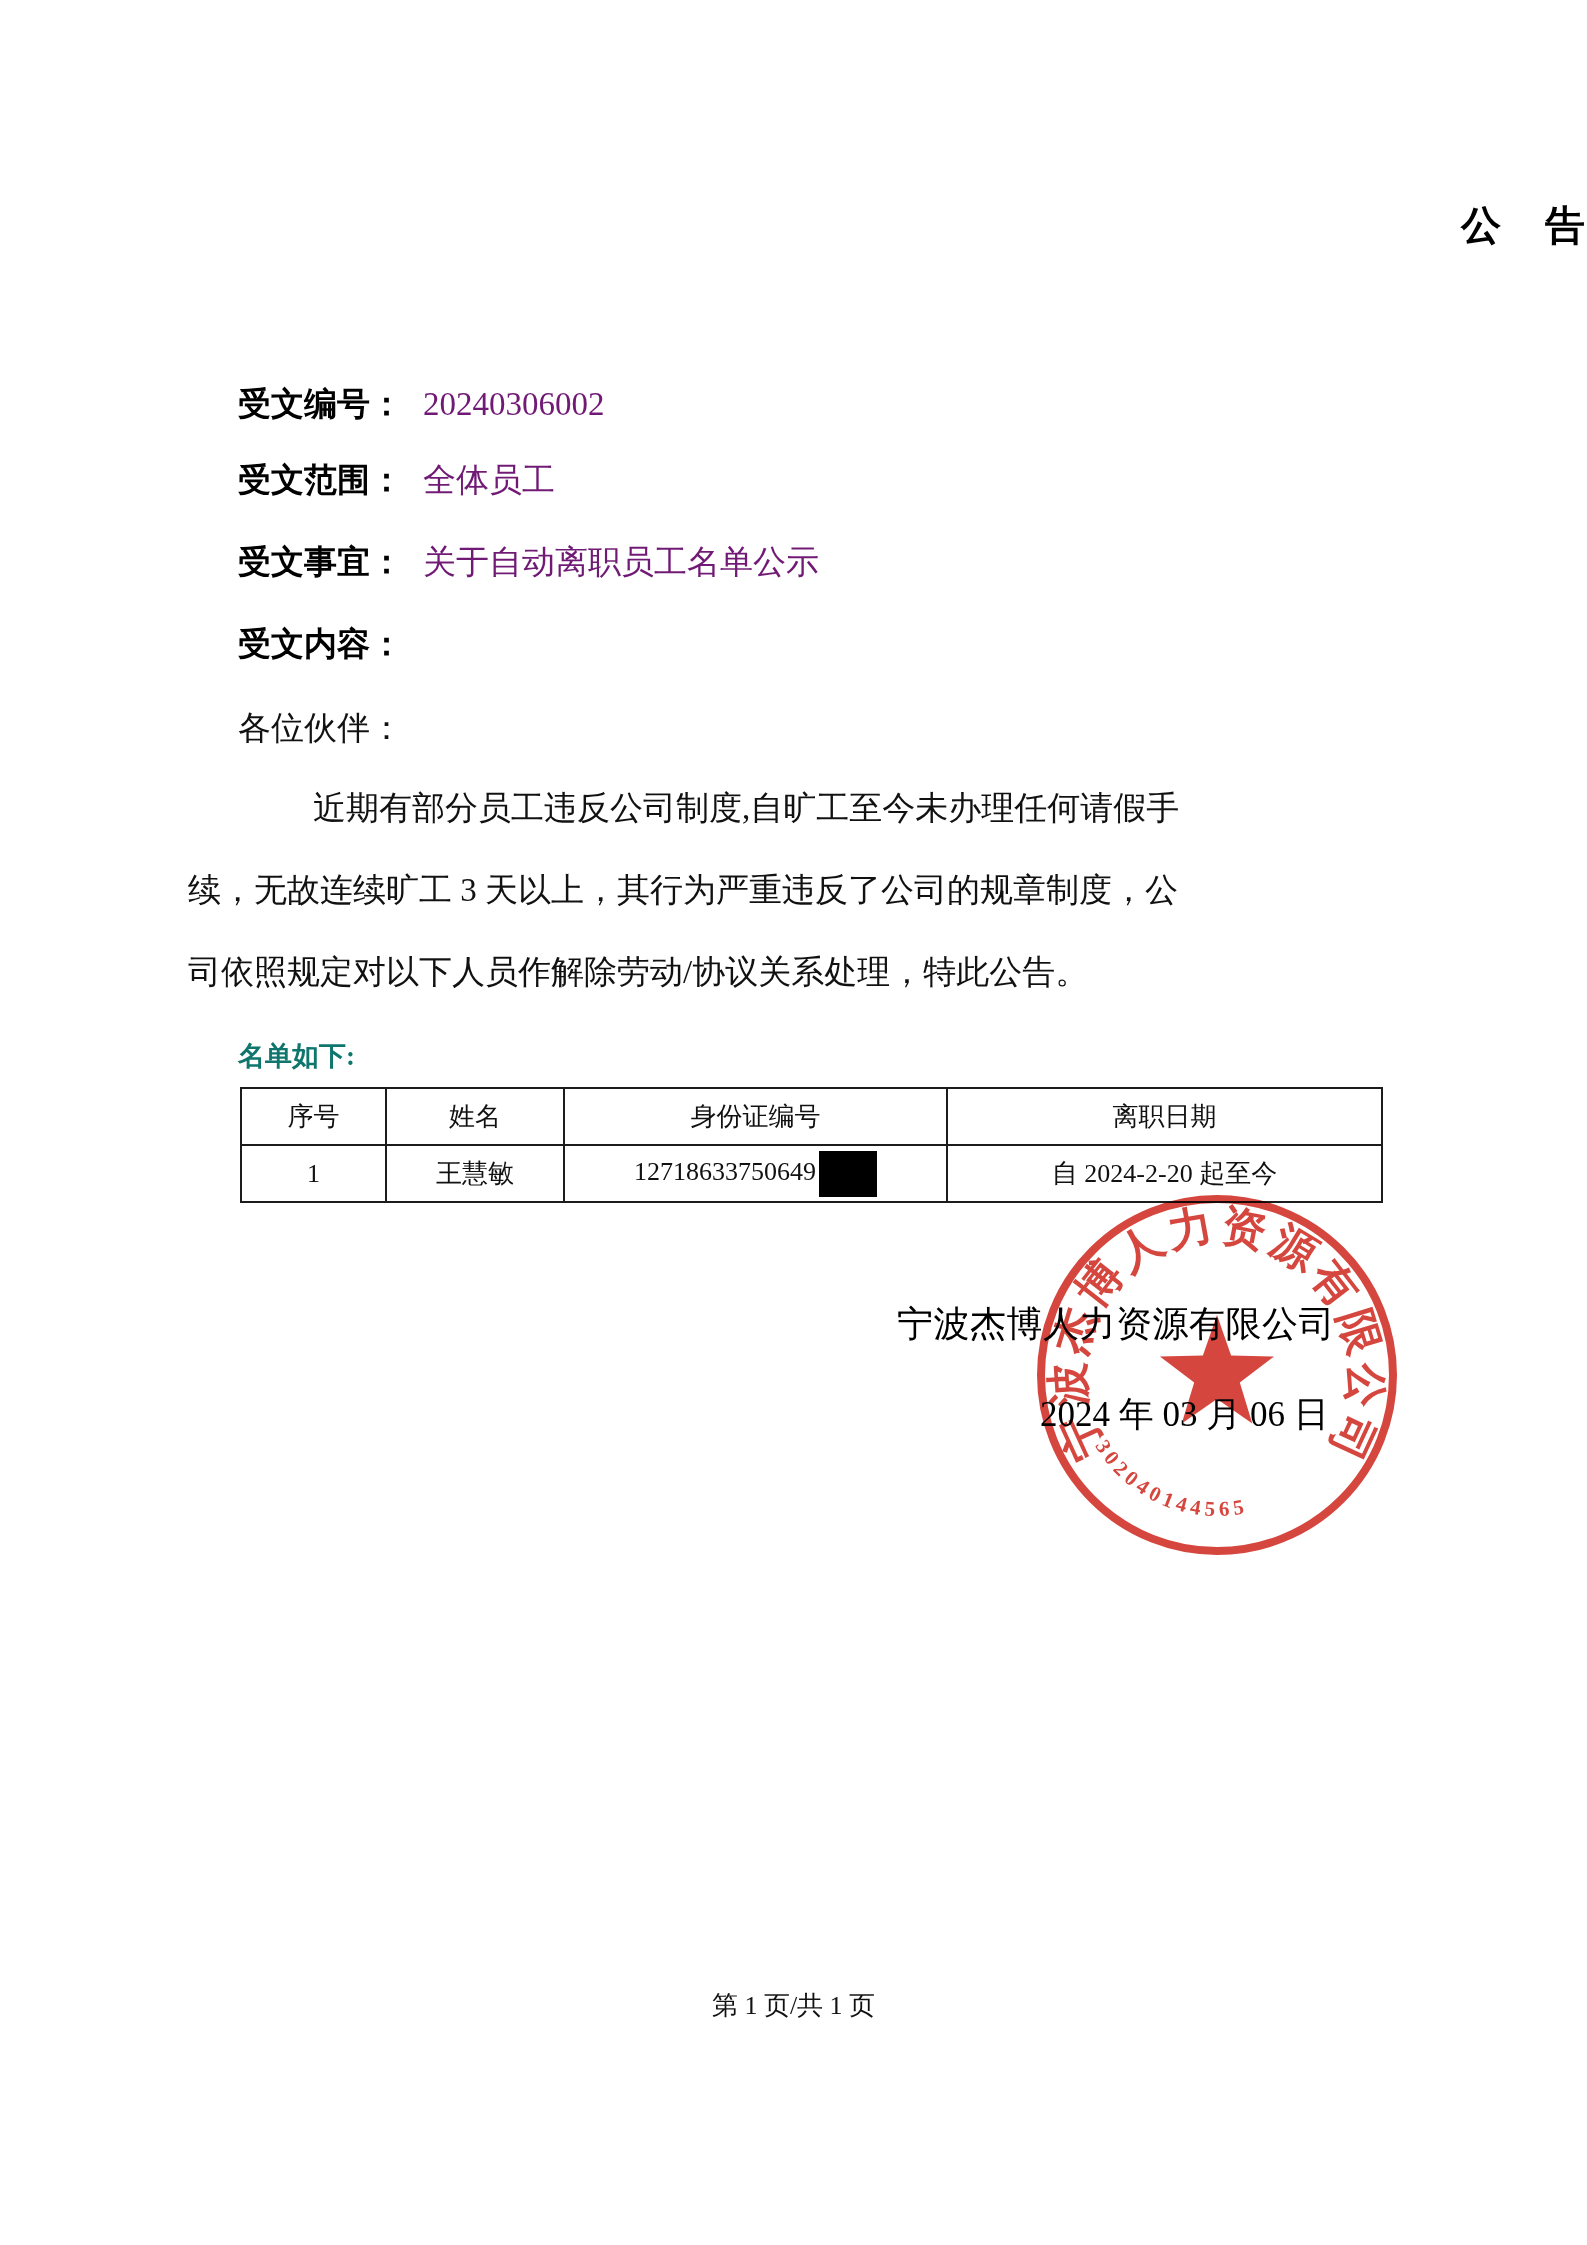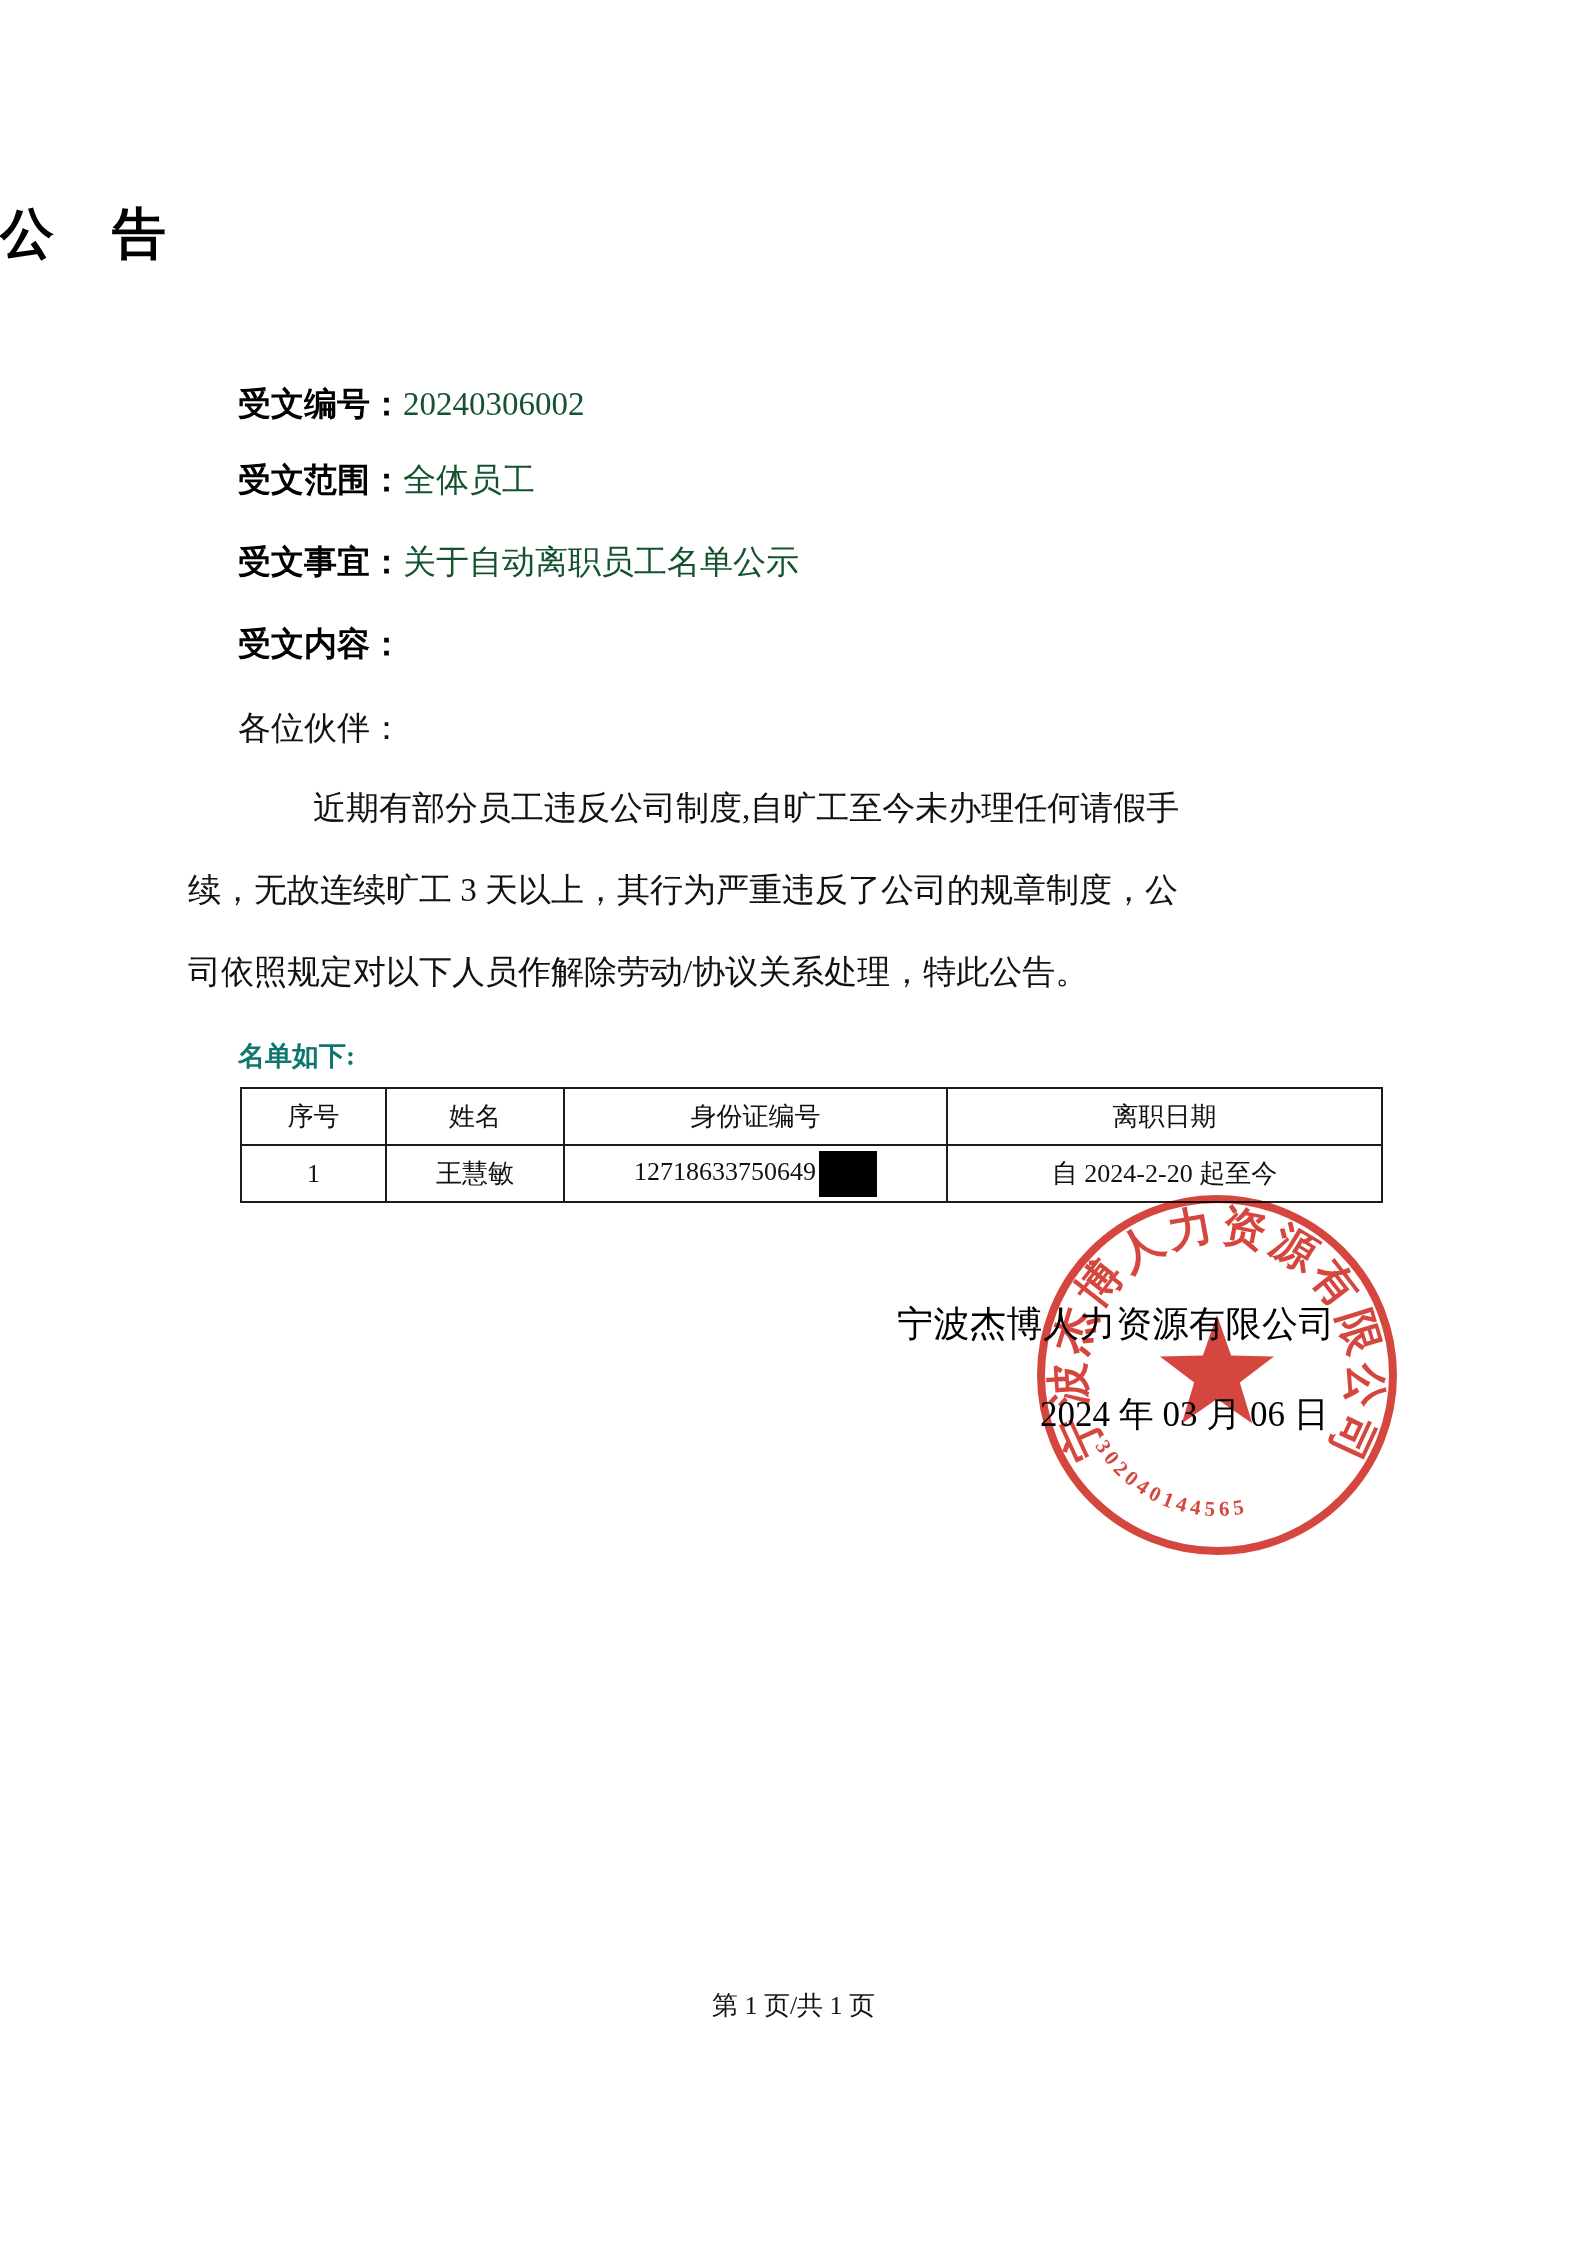--- a/index.html
+++ b/index.html
@@ -7,27 +7,27 @@
     position:relative;
     width:1587px;height:2245px;
     background:#ffffff;
     overflow:hidden;
     font-family:"Liberation Serif","DejaVu Serif",serif;
     color:#111;
   }
   .abs{position:absolute;white-space:nowrap;}
   .title{
     left:0;top:198px;width:100%;
-    text-align:left;
-    font-size:54px;font-weight:bold;color:#000;
+    text-align:right;
+    font-size:40px;font-weight:bold;color:#000;
     letter-spacing:2px;
   }
   .field-line{left:238px;font-size:33px;line-height:40px;}
   .field-label{font-weight:bold;color:#000;}
-  .field-value{color:#14532d;}
+  .field-value{color:#701a75;margin-left:20px;}
   .salutation{left:238px;font-size:33px;}
   .body-line{font-size:33px;color:#111;text-align:center;}
   .list-label{left:238px;font-size:27px;font-weight:bold;color:#0f766e;}
   table.roster{
     position:absolute;left:240px;top:1087px;
     border-collapse:collapse;
     table-layout:fixed;
     font-size:26px;color:#111;
   }
   table.roster td,table.roster th{

